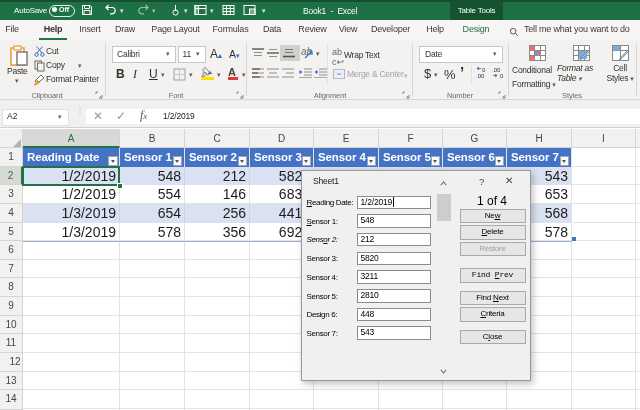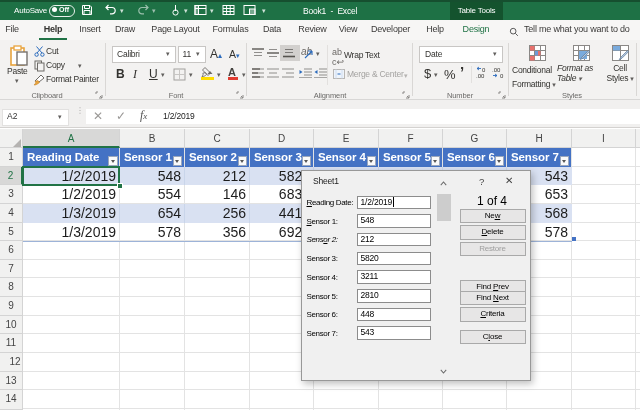--- a/index.html
+++ b/index.html
@@ -392,21 +392,21 @@
 <div class="abs" id="dlg"></div>
 <div class="abs" style="left:313px;top:176px;font-size:8.5px;letter-spacing:-0.2px;color:#1a1a1a;">Sheet1</div>
 <div class="abs" style="left:479px;top:176px;font-size:9.5px;color:#444;">?</div>
 <div class="abs" style="left:505px;top:175px;font-size:10px;color:#444;">✕</div>
 <div class="abs dlab" style="left:306.5px;top:198px;"><u>R</u>eading Date:</div>
 <div class="abs dlab" style="left:306.5px;top:216.7px;"><u>S</u>ensor 1:</div>
 <div class="abs dlab" style="left:306.5px;top:235.4px;font-style:italic;">Sens<u>o</u>r 2:</div>
 <div class="abs dlab" style="left:306.5px;top:254.1px;">Sensor 3:</div>
 <div class="abs dlab" style="left:306.5px;top:272.8px;">Sensor 4:</div>
 <div class="abs dlab" style="left:306.5px;top:291.5px;">Sensor 5:</div>
-<div class="abs dlab" style="left:306.5px;top:310.2px;">Sensor 6:</div>
+<div class="abs dlab" style="left:306.5px;top:310.2px;">Design 6:</div>
 <div class="abs dlab" style="left:306.5px;top:328.9px;">Sensor 7:</div>
 <div class="abs dfield" style="top:195.5px;">1/2/2019<span style="border-left:1px solid #000;margin-left:0.5px;"></span></div>
 <div class="abs dfield" style="top:214.2px;">548</div>
 <div class="abs dfield" style="top:232.9px;">212</div>
 <div class="abs dfield" style="top:251.6px;">5820</div>
 <div class="abs dfield" style="top:270.3px;">3211</div>
 <div class="abs dfield" style="top:289px;">2810</div>
 <div class="abs dfield" style="top:307.7px;">448</div>
 <div class="abs dfield" style="top:326.4px;">543</div>
 
@@ -415,17 +415,17 @@
         <path d="M1 5 L4.5 1 L8 5" fill="none" stroke="#6a6a6a" stroke-width="1.3"></path>
       </svg>
 <svg class="abs" style="left:440px;top:369px;" width="7" height="5" viewBox="0 0 9 6">
         <path d="M1 1 L4.5 5 L8 1" fill="none" stroke="#6a6a6a" stroke-width="1.3"></path>
       </svg>
 <div class="abs" style="left:436.5px;top:194px;width:14px;height:27px;background:#cdcdcd;"></div>
 <div class="abs" style="left:470px;top:194px;width:44px;text-align:center;font-size:12px;color:#000;">1 of 4</div>
 <div class="abs dbtn" style="top:208.5px;">Ne<u>w</u></div>
 <div class="abs dbtn" style="top:225px;"><u>D</u>elete</div>
 <div class="abs dbtn" style="top:241.5px;color:#9f9f9f;">Restore</div>
-<div class="abs dbtn" style="top:280px;">Find <u>P</u>rev</div>
+<div class="abs dbtn" style="top:268px;font-family:Liberation Mono, monospace;">Find <u>P</u>rev</div>
 <div class="abs dbtn" style="top:290.5px;">Find <u>N</u>ext</div>
 <div class="abs dbtn" style="top:307px;"><u>C</u>riteria</div>
 <div class="abs dbtn" style="top:329.5px;">C<u>l</u>ose</div>
 </div>
 </div>
 </body></html>

